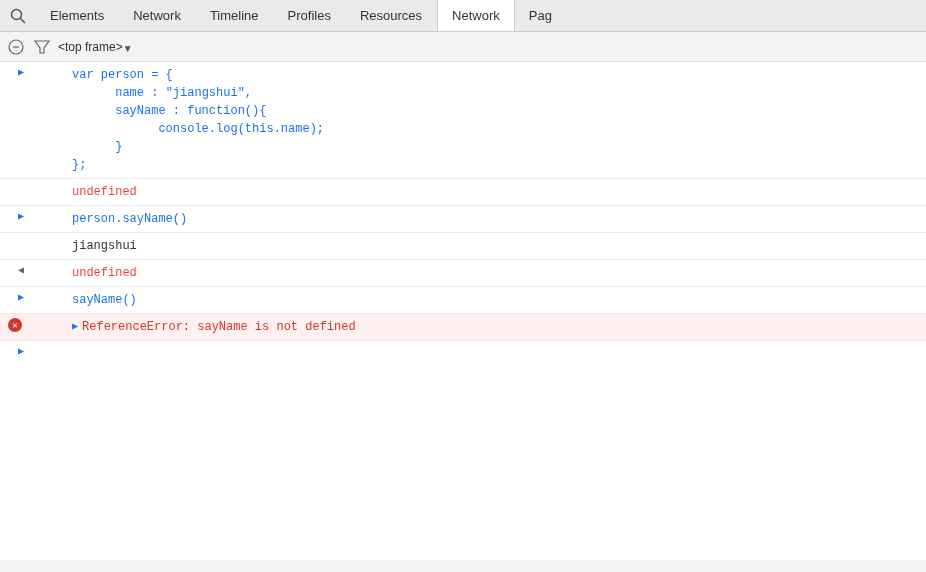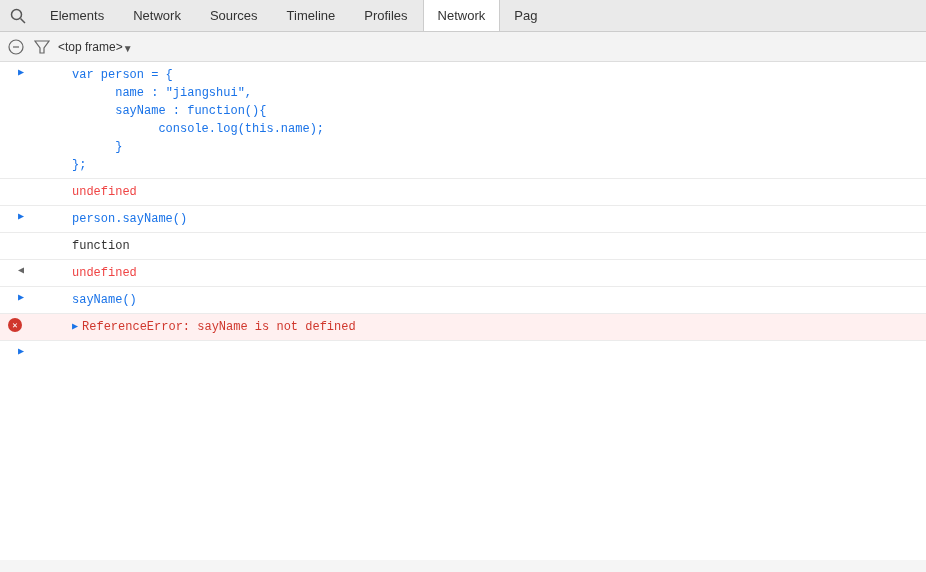--- a/index.html
+++ b/index.html
@@ -203,23 +203,23 @@
 <div class="devtools-nav">
   <div class="nav-search-icon">
     <svg viewBox="0 0 18 18" fill="none">
       <circle cx="7.5" cy="7.5" r="5" stroke="#555" stroke-width="1.5"></circle>
       <line x1="11.5" y1="11.5" x2="16" y2="16" stroke="#555" stroke-width="1.5"></line>
     </svg>
   </div>
   <div class="nav-tabs">
     <div class="nav-tab">Elements</div>
     <div class="nav-tab">Network</div>
-    <div class="nav-tab">Sources</div>
     <div class="nav-tab">Timeline</div>
     <div class="nav-tab">Profiles</div>
+    <div class="nav-tab">Resources</div>
     <div class="nav-tab active">Network</div>
     <div class="nav-tab">Pag</div>
   </div>
 </div>
 
 <div class="console-toolbar">
   <div class="toolbar-icon">
     <svg viewBox="0 0 16 16" width="16" height="16">
       <circle cx="8" cy="8" r="7" stroke="#666" stroke-width="1.2" fill="none"></circle>
       <line x1="5" y1="8" x2="11" y2="8" stroke="#666" stroke-width="1.2"></line>
@@ -264,21 +264,21 @@
       <span class="arrow blue">▶</span>
     </div>
     <div class="row-content">
       <span class="code-blue">person.sayName()</span>
     </div>
   </div>
 
   <div class="console-row">
     <div class="row-gutter"></div>
     <div class="row-content">
-      <span class="code-default">function</span>
+      <span class="code-default">jiangshui</span>
     </div>
   </div>
 
   <div class="console-row">
     <div class="row-gutter">
       <span class="arrow left">◀</span>
     </div>
     <div class="row-content">
       <span class="code-gray">undefined</span>
     </div>

